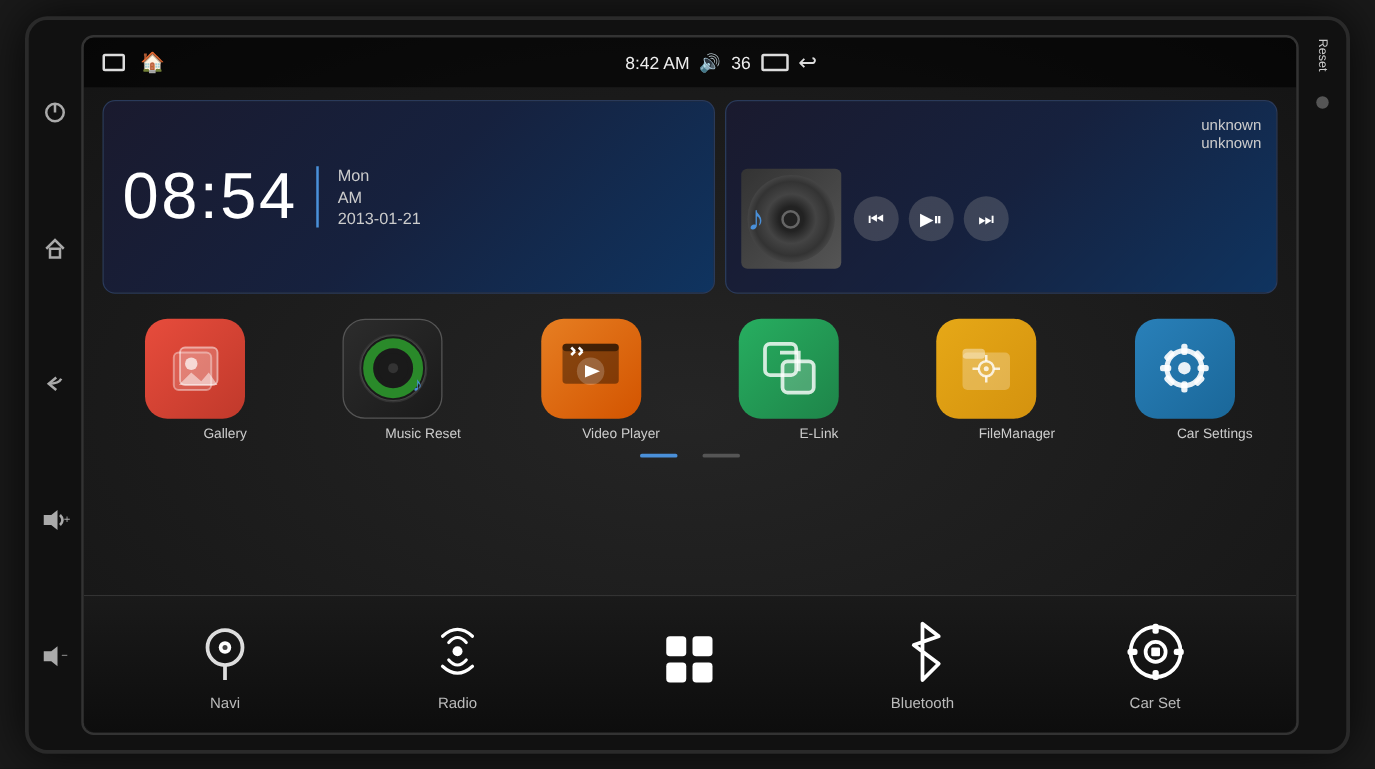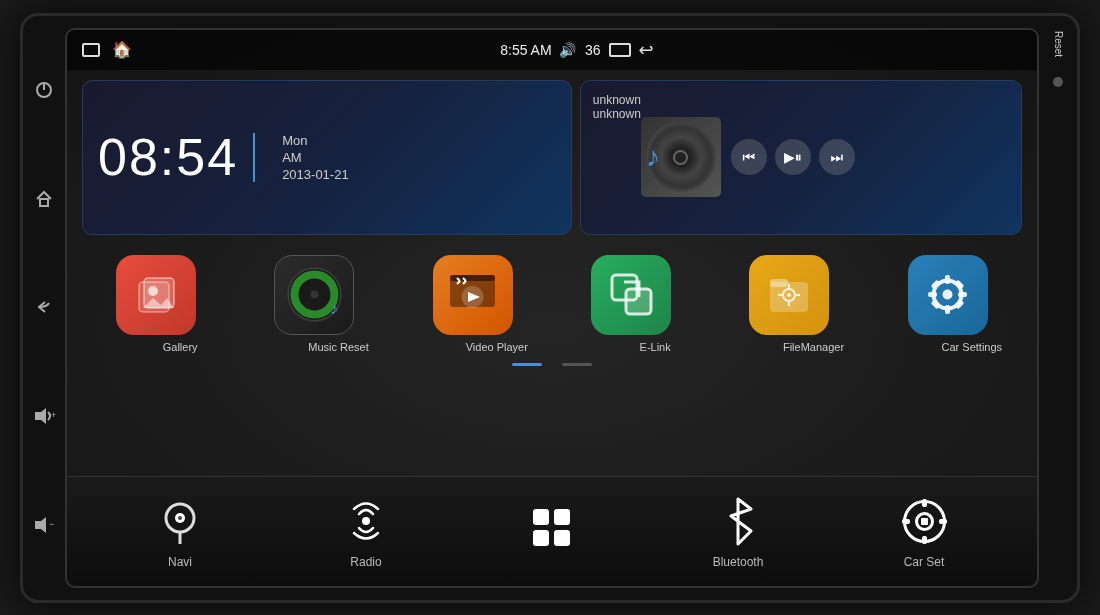--- a/index.html
+++ b/index.html
@@ -184,35 +184,35 @@
       letter-spacing: 2px;
       font-family: 'Arial', sans-serif;
       text-align: center;
     }
 
     .clock-details {
       display: flex;
       flex-direction: column;
       gap: 2px;
       border-left: 2px solid #4a90d9;
-      padding-left: 27px;
+      padding-left: 15px;
     }
 
     .clock-detail-text {
       color: #ccc;
       font-size: 13px;
     }
 
     
     .music-widget {
       flex: 1;
       background: linear-gradient(135deg, #1a1a2e 0%, #16213e 50%, #0f3460 100%);
       border-radius: 10px;
       display: flex;
-      flex-direction: row;
+      flex-direction: column;
       padding: 12px;
       border: 1px solid #2a3a5a;
     }
 
     .music-info {
       color: #ccc;
       font-size: 12px;
       text-align: right;
       margin-bottom: 8px;
     }
@@ -468,21 +468,21 @@
   </div>
 
   <div class="screen">
 
     <div class="status-bar">
       <div class="status-left">
         <div class="home-icon-sq"></div>
         <span class="home-icon-house">🏠</span>
       </div>
       <div class="status-center">
-        <span>8:55 AM</span>
+        <span>8:42 AM</span>
         <span>🔊</span>
         <span>36</span>
         <div class="screen-icon"></div>
         <span style="font-size:18px;color:#ddd;">↩</span>
       </div>
       <div class="status-right">
       </div>
     </div>
 
     <div class="main-content">

